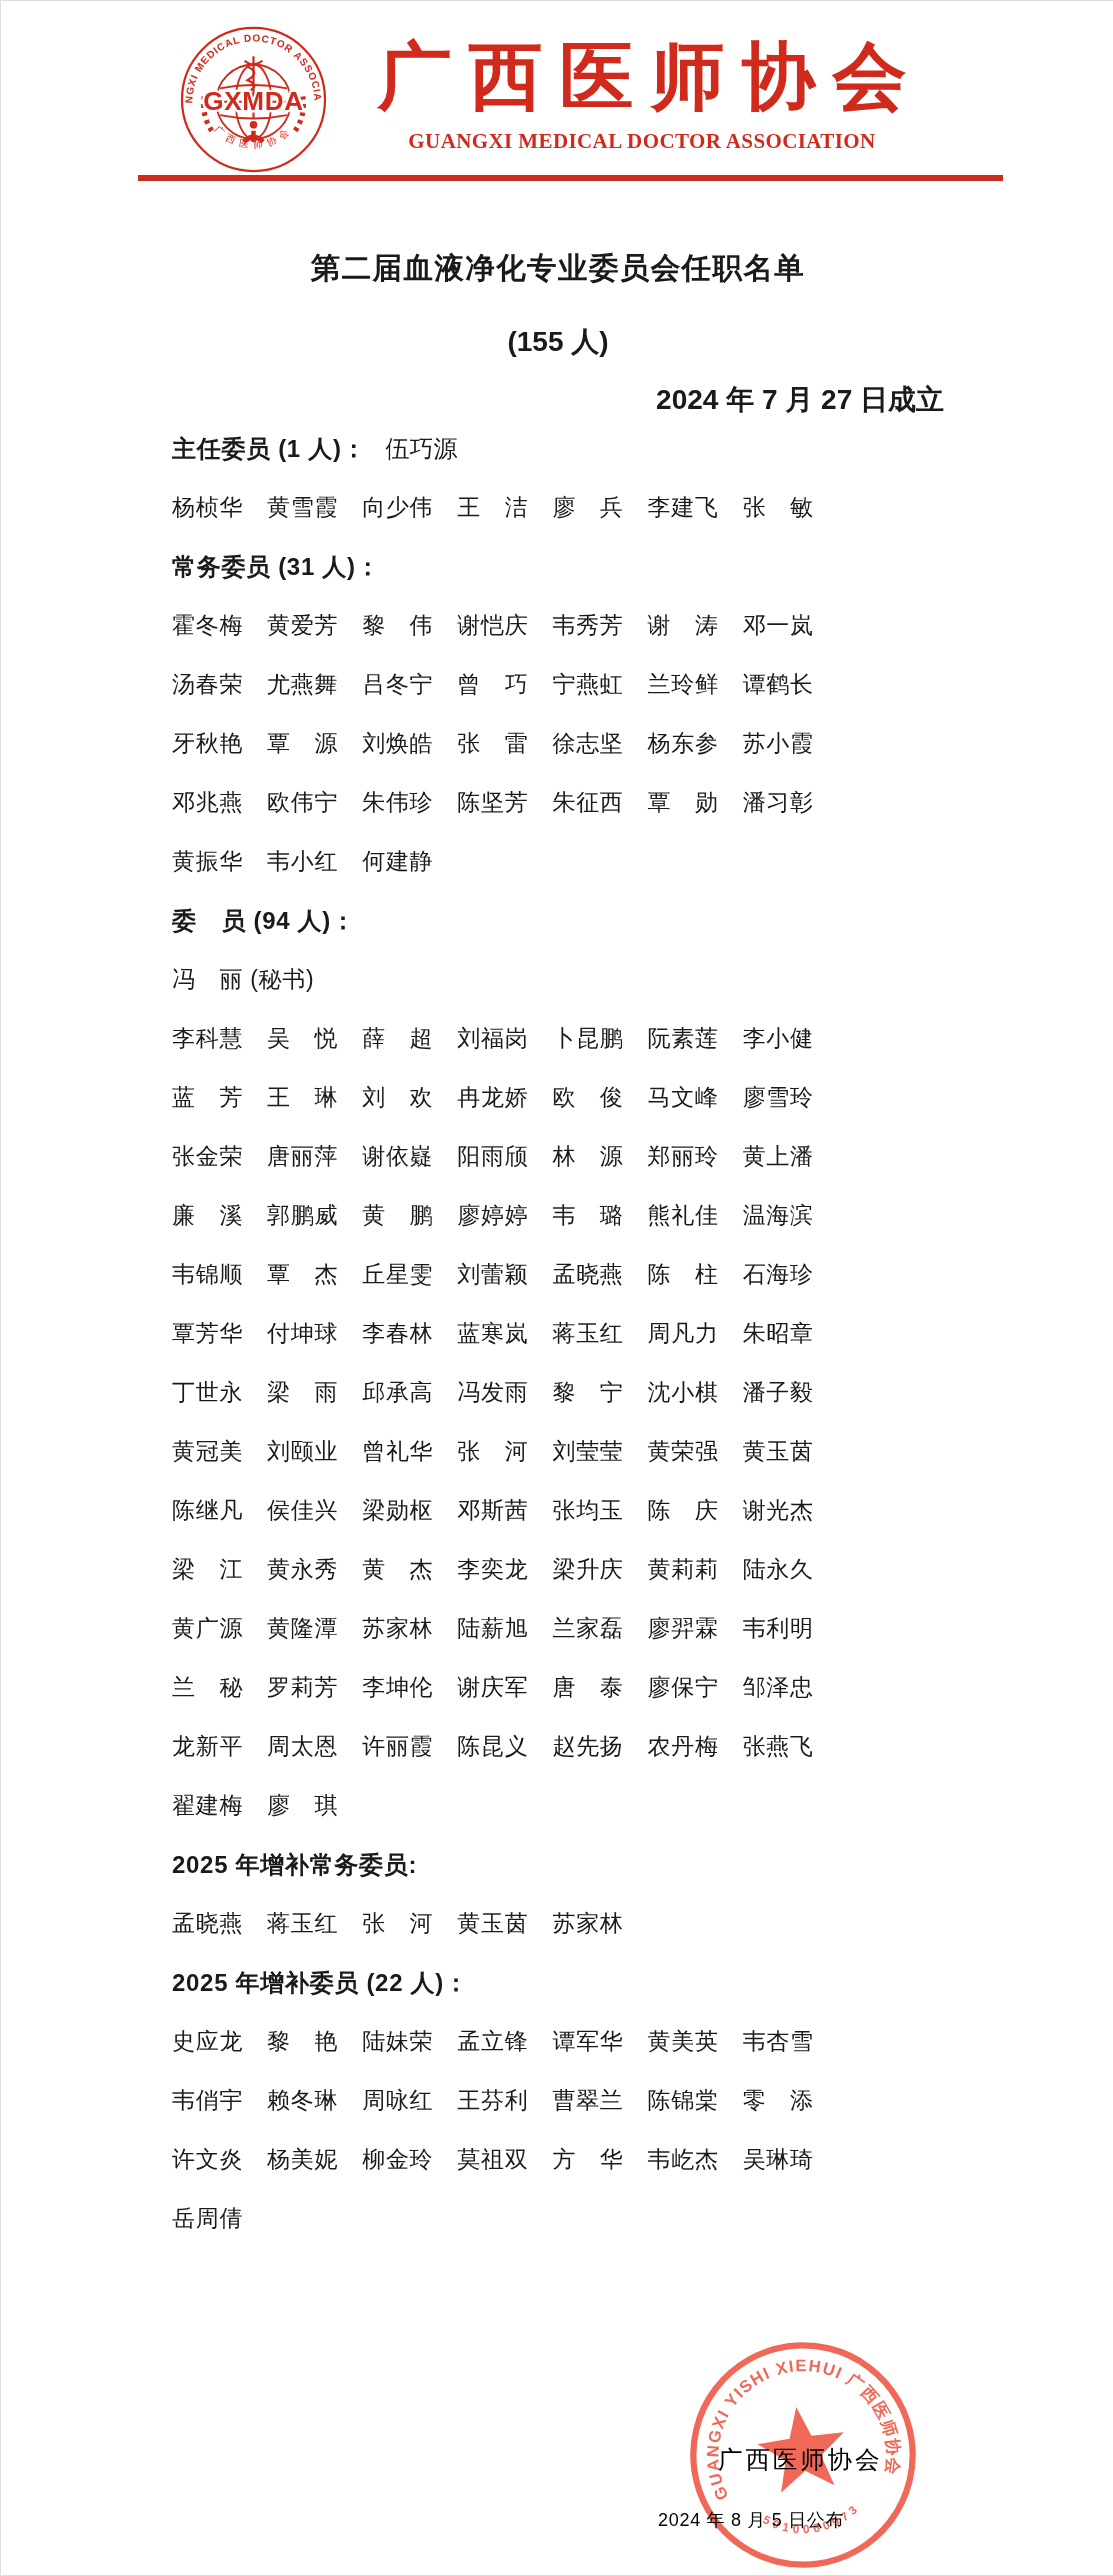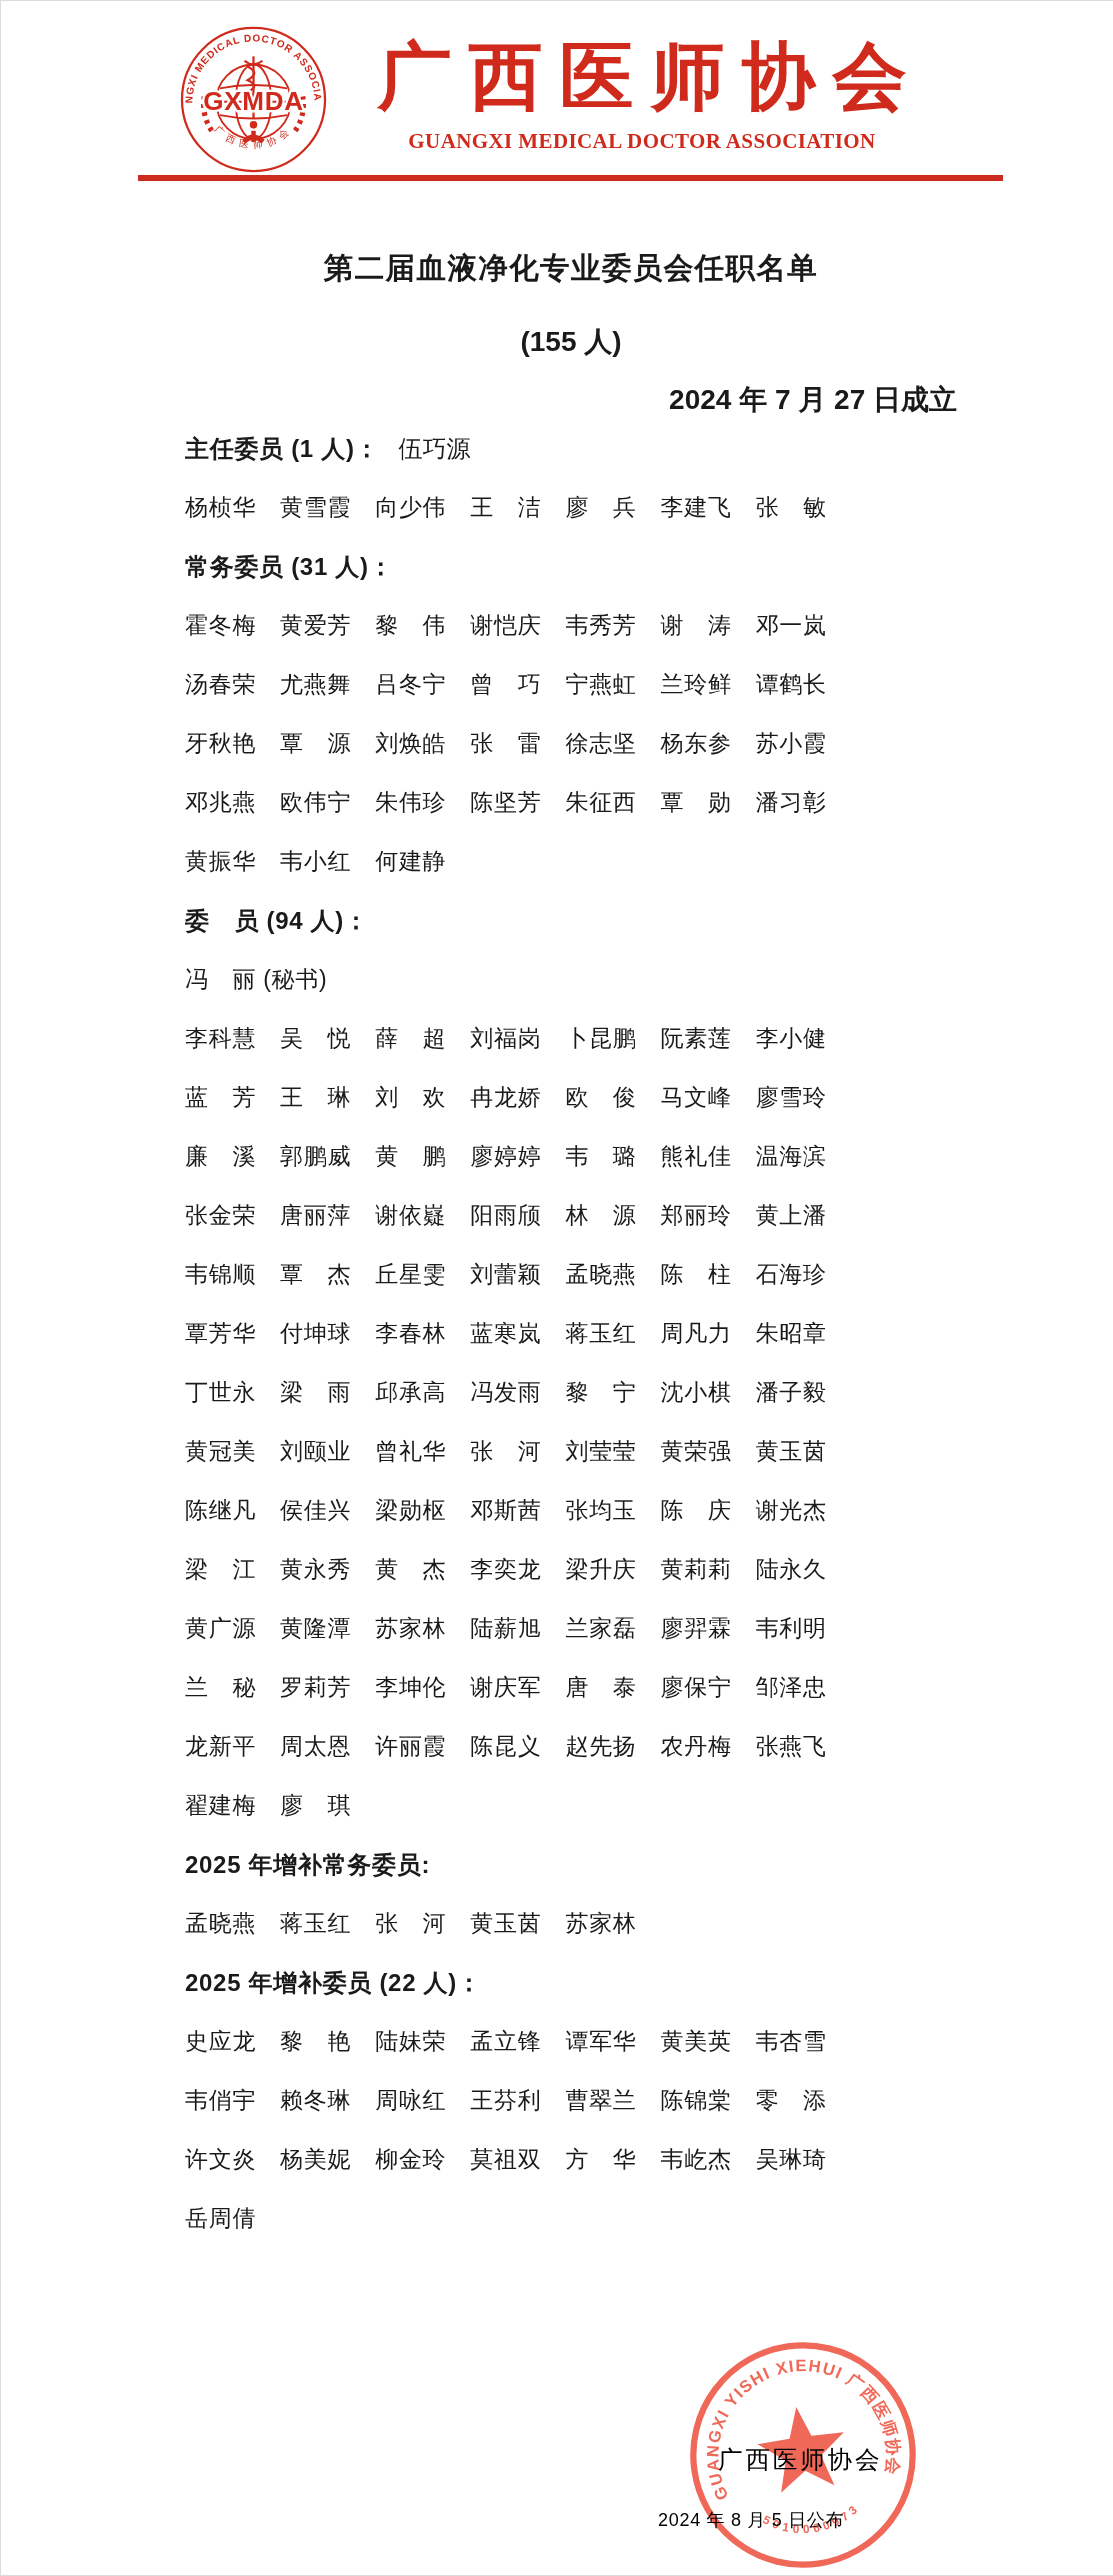--- a/index.html
+++ b/index.html
@@ -19,21 +19,21 @@
     letter-spacing:17px; line-height:98px; white-space:nowrap;
     margin-left:17px; 
   }
   .title-en {
     font-family:"Liberation Serif","DejaVu Serif",serif;
     font-size:21px; font-weight:700; color:#cf2a1b;
     letter-spacing:0.4px; margin-top:2.8px; white-space:nowrap;
   }
   .header-rule { position:absolute; left:137px; top:174px; width:865px; height:5.6px; background:#cc2b20; }
   
-  .doc { position:absolute; left:184px; top:246px; width:772px; }
+  .doc { position:absolute; left:171px; top:246px; width:772px; }
   .doc-title { font-size:29.5px; font-weight:700; text-align:center; height:42px; line-height:42px; letter-spacing:1.4px; }
   .doc-sub   { font-size:28px; font-weight:700; text-align:center; height:42px; line-height:42px; margin-top:32px; }
   .doc-date  { font-size:28px; font-weight:700; text-align:right; height:39px; line-height:39px; margin-top:17px; }
   .sec-row   { height:59px; display:flex; align-items:center; }
   .header-row{ font-size:24px; font-weight:700; letter-spacing:0.7px; }
   .inline-row{ font-size:24px; }
   .sec-label { font-weight:700; letter-spacing:0.7px; }
   .sec-value { font-weight:400; margin-left:19px; }
   .name-row  { gap:24px; }
   .member    { font-size:23px; white-space:pre; letter-spacing:0.7px; }
@@ -179,36 +179,36 @@
         <div class="sec-row name-row">
           <span class="member">蓝　芳</span>
           <span class="member">王　琳</span>
           <span class="member">刘　欢</span>
           <span class="member">冉龙娇</span>
           <span class="member">欧　俊</span>
           <span class="member">马文峰</span>
           <span class="member">廖雪玲</span>
         </div>
         <div class="sec-row name-row">
+          <span class="member">张金荣</span>
+          <span class="member">唐丽萍</span>
+          <span class="member">谢依嶷</span>
+          <span class="member">阳雨颀</span>
+          <span class="member">林　源</span>
+          <span class="member">郑丽玲</span>
+          <span class="member">黄上潘</span>
+        </div>
+        <div class="sec-row name-row">
           <span class="member">廉　溪</span>
           <span class="member">郭鹏威</span>
           <span class="member">黄　鹏</span>
           <span class="member">廖婷婷</span>
           <span class="member">韦　璐</span>
           <span class="member">熊礼佳</span>
           <span class="member">温海滨</span>
-        </div>
-        <div class="sec-row name-row">
-          <span class="member">张金荣</span>
-          <span class="member">唐丽萍</span>
-          <span class="member">谢依嶷</span>
-          <span class="member">阳雨颀</span>
-          <span class="member">林　源</span>
-          <span class="member">郑丽玲</span>
-          <span class="member">黄上潘</span>
         </div>
         <div class="sec-row name-row">
           <span class="member">韦锦顺</span>
           <span class="member">覃　杰</span>
           <span class="member">丘星雯</span>
           <span class="member">刘蕾颖</span>
           <span class="member">孟晓燕</span>
           <span class="member">陈　柱</span>
           <span class="member">石海珍</span>
         </div>

